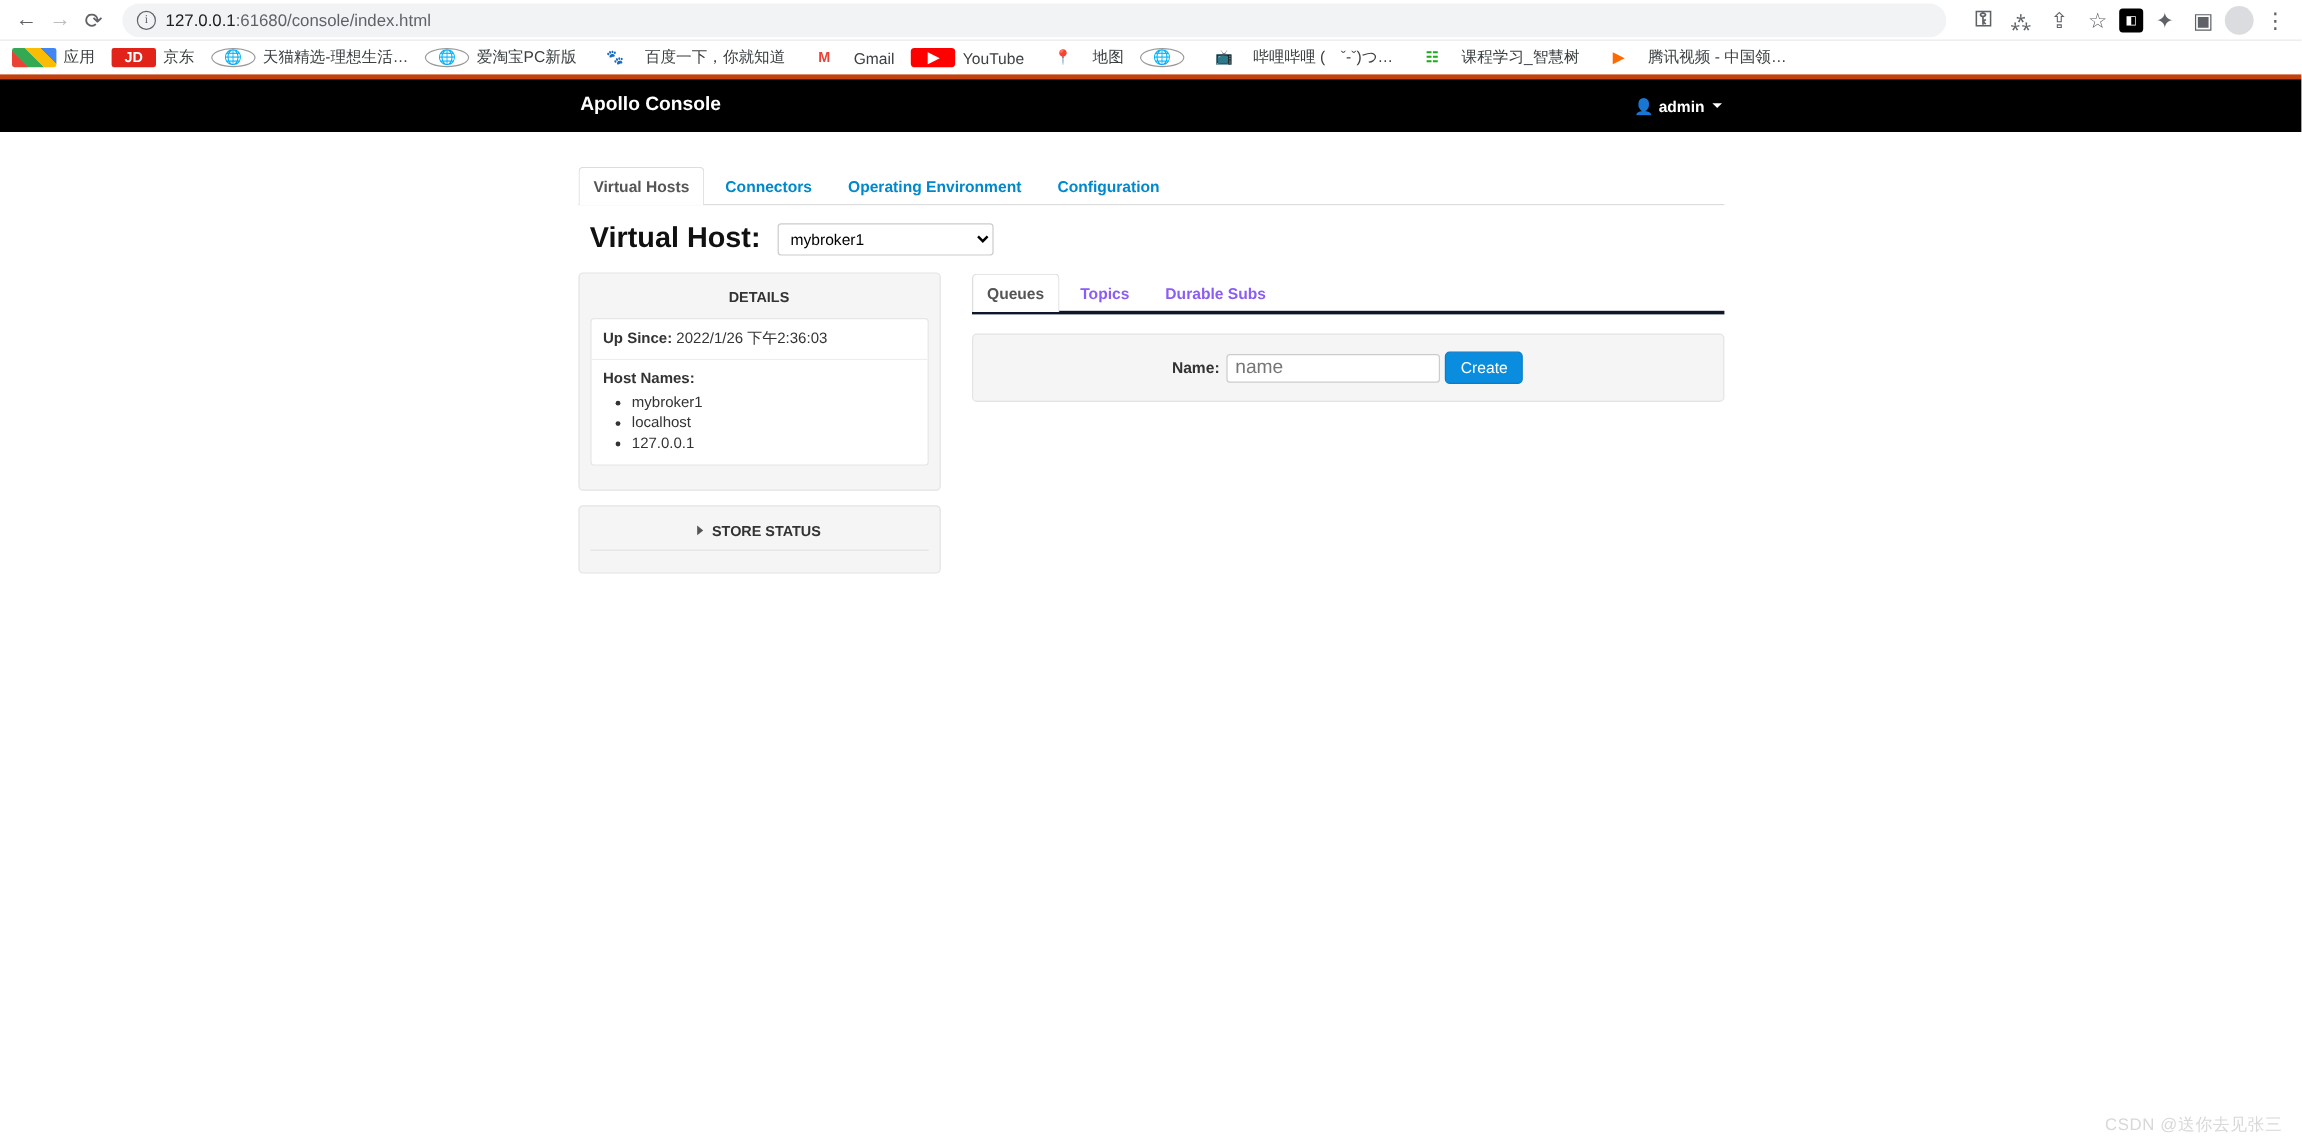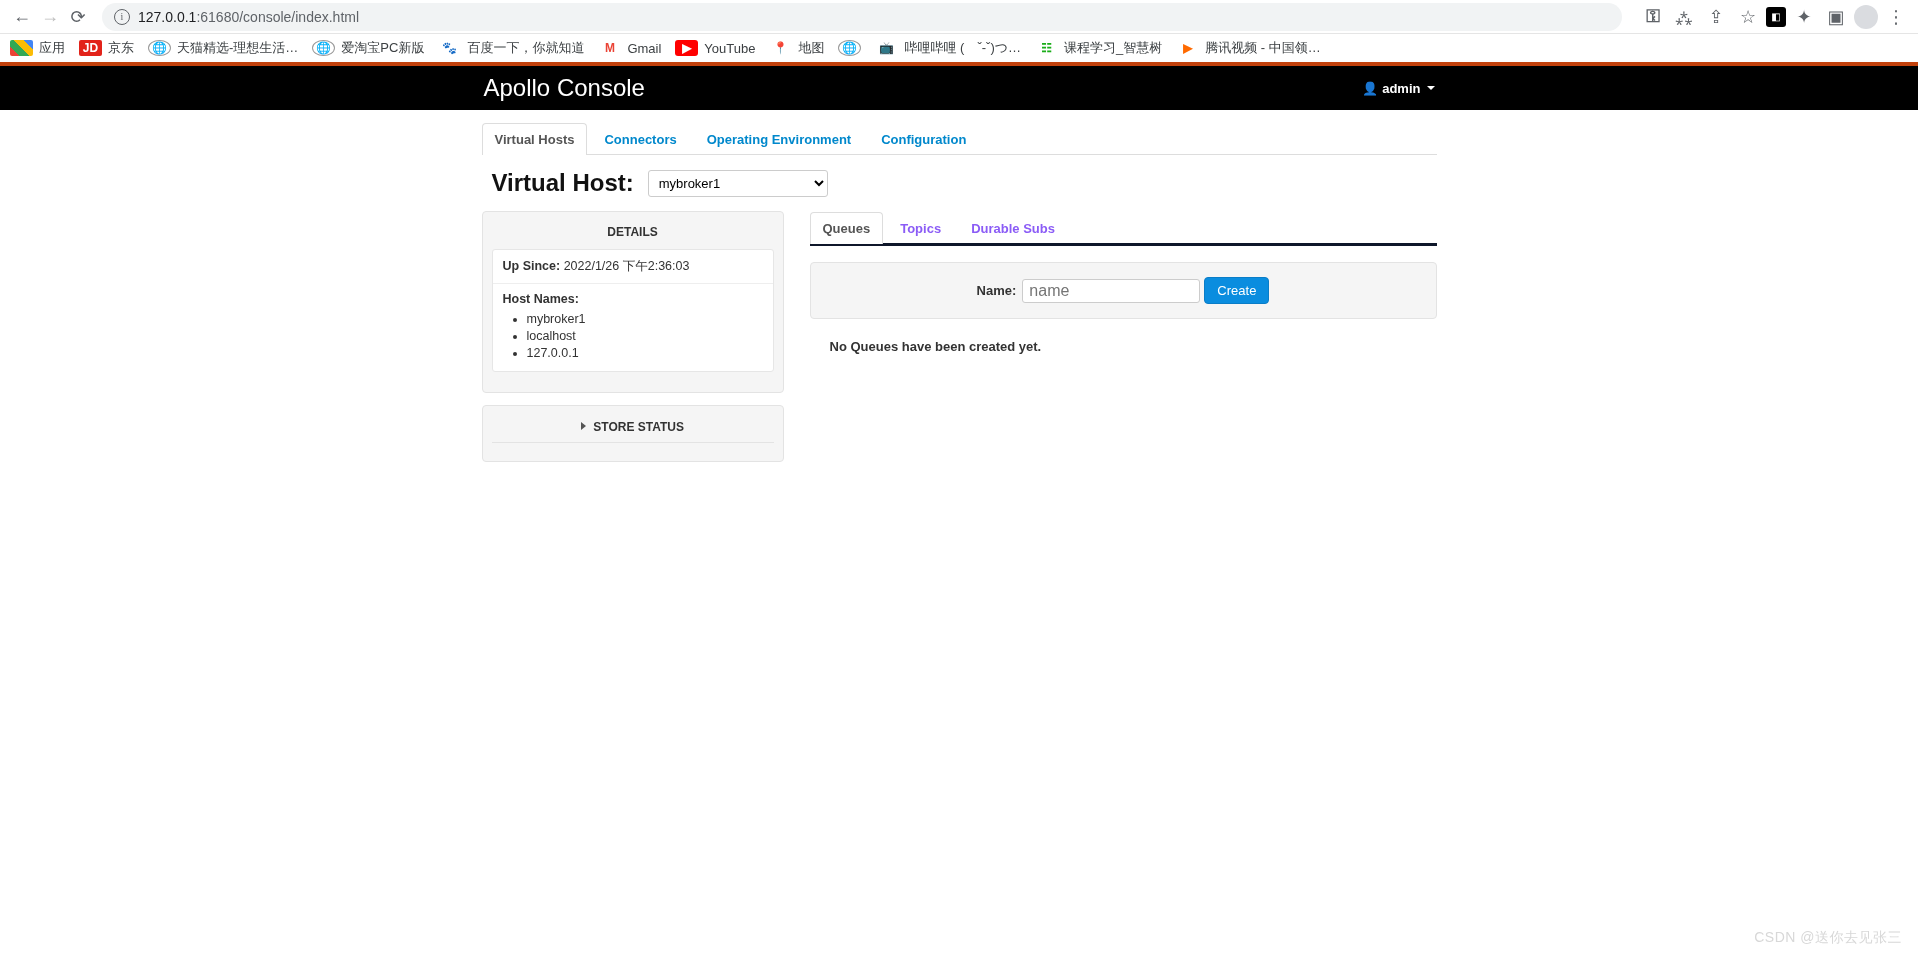--- a/index.html
+++ b/index.html
@@ -58,48 +58,48 @@
     align-items: center;
     padding: 0 10px;
     gap: 14px;
     background: #fff;
     border-bottom: 4px solid #c2410c;
     font-size: 13px;
     color: #3c4043;
   }
   .bookmark { display: flex; align-items: center; gap: 6px; cursor: pointer; white-space: nowrap; }
   .bm-icon {
-    width: 23px; height: 16px;
+    width: 37px; height: 16px;
     display: inline-flex; align-items: center; justify-content: center;
     font-size: 12px; font-weight: bold; border-radius: 2px;
   }
 
   
   .app-navbar {
     background: #000;
     color: #fff;
     height: 44px;
   }
   .app-navbar-inner {
     max-width: 955px; margin: 0 auto;
     display: flex; align-items: center; justify-content: space-between;
     height: 100%;
     padding: 0 2px;
   }
-  .brand { font-size: 24px; font-weight: 400; }
+  .brand { font-size: 16px; font-weight: 700; }
   .admin-link { font-size: 13px; font-weight: bold; cursor: pointer; display:flex; align-items:center; gap:4px;}
   .caret-down {
     width: 0; height: 0; border-left: 4px solid transparent;
     border-right: 4px solid transparent; border-top: 4px solid #fff;
     display: inline-block; margin-left: 2px;
   }
 
   
   .page {
-    max-width: 955px; margin: 0 auto; padding-top: 12px;
+    max-width: 955px; margin: 16px auto; padding-top: 12px;
   }
   .nav-tabs {
     display: flex; gap: 4px; border-bottom: 1px solid #ddd;
     font-size: 13px; font-weight: bold;
   }
   .nav-tabs .tab {
     padding: 8px 12px 8px;
     color: #08c; cursor: pointer;
     border: 1px solid transparent;
     border-bottom: none;
@@ -349,19 +349,18 @@
         <div class="tab">Topics</div>
         <div class="tab">Durable Subs</div>
       </div>
 
       <div class="create-well">
         <label>Name:</label>
         <input type="text" placeholder="name" style="">
         <button class="btn-primary">Create</button>
       </div>
 
-      <div class="empty-msg">No Queues have been created yet.</div>
     </div>
 
   </div>
 </div>
 
 <div class="watermark">CSDN @送你去见张三</div>
 
 </body></html>

